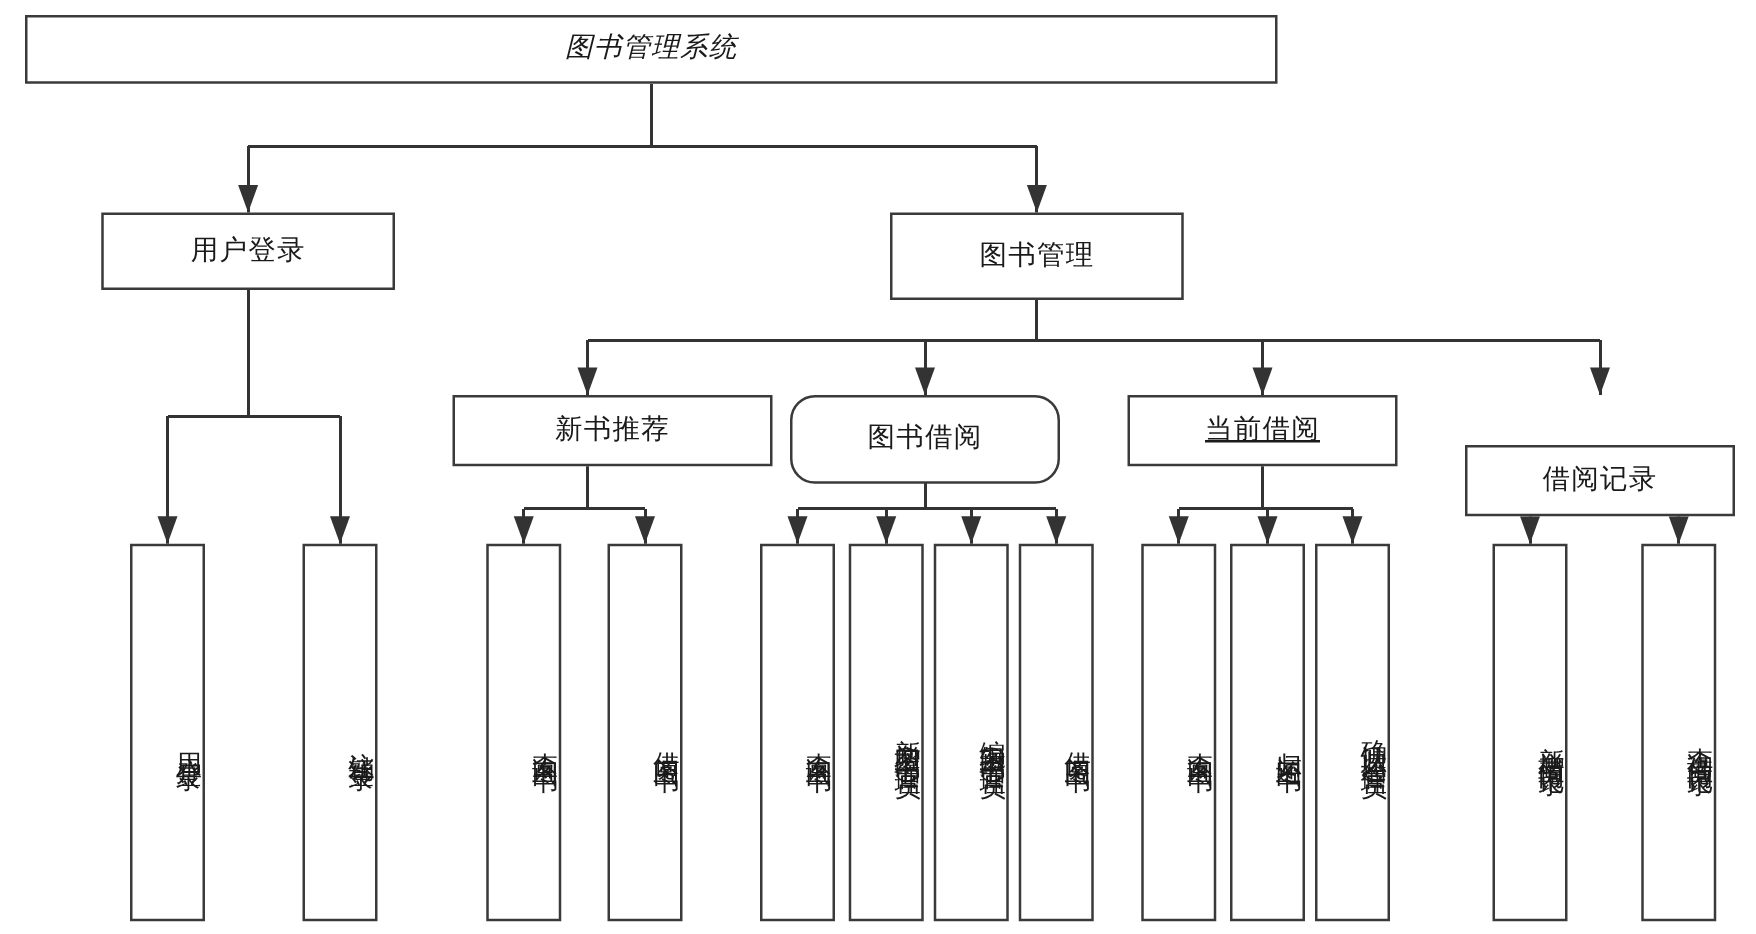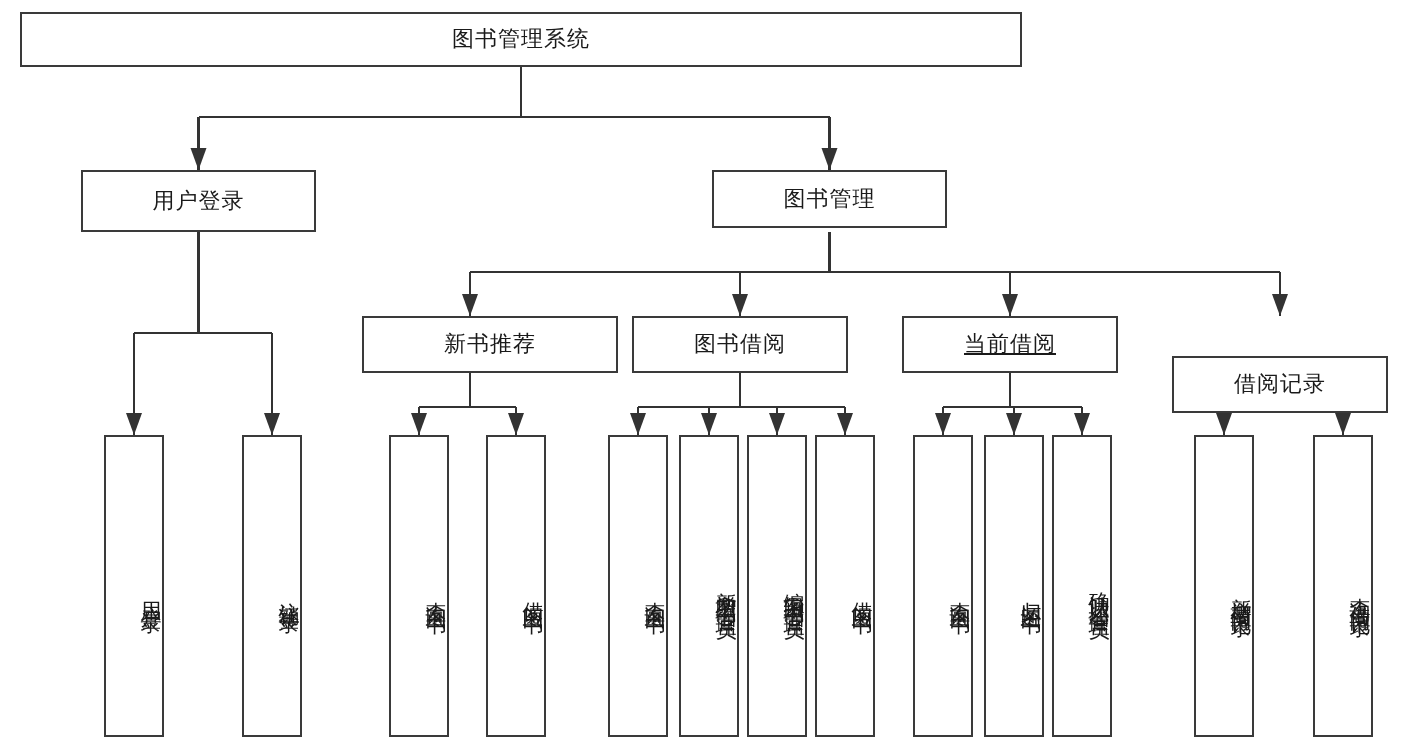--- a/index.html
+++ b/index.html
@@ -144,33 +144,33 @@
         <line x1="1280" y1="373" x2="1280" y2="407"></line>
         <line x1="1224" y1="407" x2="1343" y2="407"></line>
         <line x1="1224" y1="407" x2="1224" y2="435"></line>
         <polygon points="1216,413 1232,413 1224,435" class="arrowhead"></polygon>
         <line x1="1343" y1="407" x2="1343" y2="435"></line>
         <polygon points="1335,413 1351,413 1343,435" class="arrowhead"></polygon>
       </g>
   </svg>
 
   <div id="node-layer">
-      <div class="node horizontal" style="left: 20px; top: 12px; width: 1002px; height: 55px;">
+      <div class="node horizontal" style="left: 20px; top: 12px; width: 1002px; height: 55px; font-style: italic;">
         <span class="node-label">图书管理系统</span>
       </div>
       <div class="node horizontal" style="left: 81px; top: 170px; width: 235px; height: 62px;">
         <span class="node-label">用户登录</span>
       </div>
-      <div class="node horizontal" style="left: 712px; top: 170px; width: 235px; height: 58px;">
+      <div class="node horizontal" style="left: 712px; top: 170px; width: 235px; height: 70px;">
         <span class="node-label">图书管理</span>
       </div>
       <div class="node horizontal" style="left: 362px; top: 316px; width: 256px; height: 57px;">
         <span class="node-label">新书推荐</span>
       </div>
-      <div class="node horizontal" style="left: 632px; top: 316px; width: 216px; height: 57px;">
+      <div class="node horizontal" style="left: 632px; top: 316px; width: 216px; height: 71px; border-radius: 20px;">
         <span class="node-label">图书借阅</span>
       </div>
       <div class="node horizontal" style="left: 902px; top: 316px; width: 216px; height: 57px; text-decoration: underline;">
         <span class="node-label">当前借阅</span>
       </div>
       <div class="node horizontal" style="left: 1172px; top: 316px; width: 216px; height: 57px; margin-top: 40px;">
         <span class="node-label">借阅记录</span>
       </div>
       <div class="node vertical" style="left: 104px; top: 435px; width: 60px; height: 302px;">
         <span class="node-label">用户登录</span>

